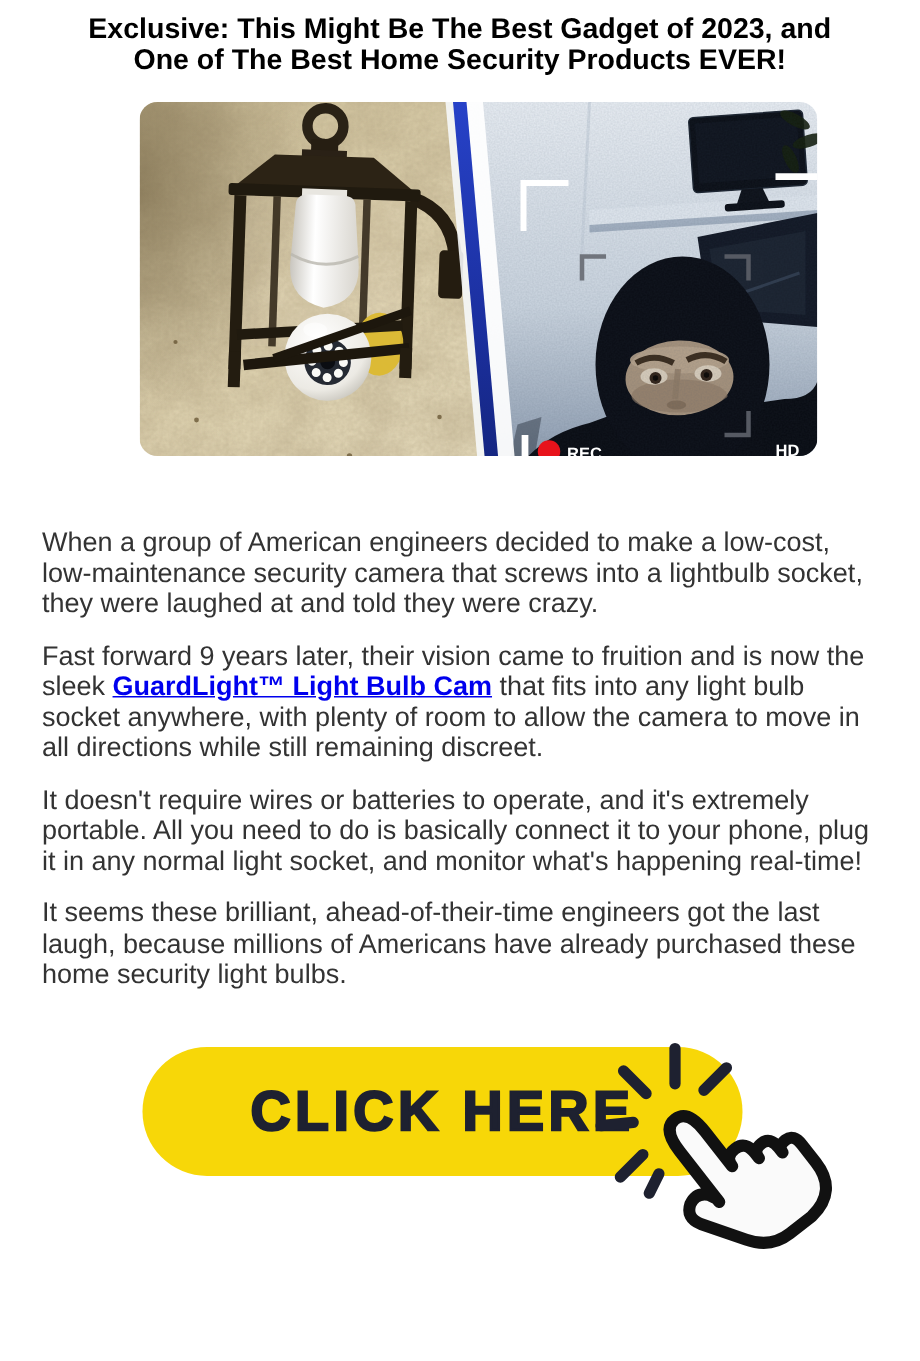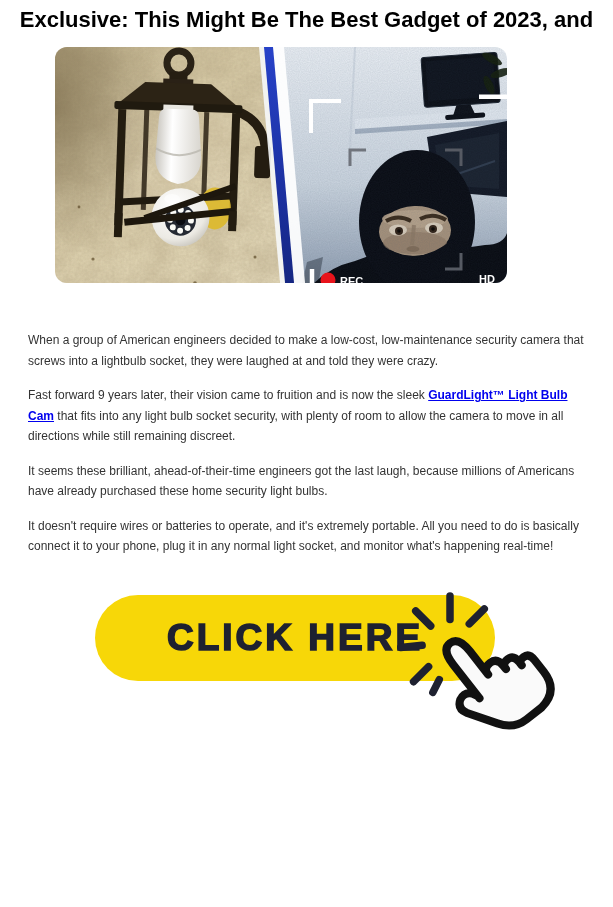--- a/index.html
+++ b/index.html
@@ -7,38 +7,38 @@
   body {
     width: 613px; height: 907px; overflow: hidden;
     font-family: "Liberation Sans", sans-serif;
     color: #333;
   }
   .page { width: 613px; position: relative; }
 
   h1.headline {
     margin-top: 9px;
     text-align: center;
-    font-size: 22px;
+    font-size: 19px;
     line-height: 21px;
     font-weight: 700;
     color: #000;
   }
 
   .hero {
     width: 452px; height: 236px;
-    margin: 17px 0 0 55px;
+    margin: 17px 0 0 93px;
     border-radius: 12px;
     overflow: hidden;
     position: relative;
   }
   .hero svg { display: block; }
 
   .article { margin: 47px 28px 0 28px; }
   .article p {
-    font-size: 12px;
+    font-size: 18px;
     line-height: 20.5px;
     margin-bottom: 14px;
     color: #333;
   }
   a.link {
     color: #0000ee;
     font-weight: 700;
     text-decoration: underline;
   }
 
@@ -71,20 +71,21 @@
     pointer-events: none;
   }
 </style>
 </head>
 <body>
 
 <div class="page">
 
   <h1 class="headline">
     <span>Exclusive: This Might Be The Best Gadget of 2023, and</span><br>
+    <span>One of The Best Home Security Products EVER!</span>
   </h1>
 
   <div class="hero">
     <svg width="452" height="303" viewBox="0 0 452 303">
       <defs>
         <linearGradient id="stuccoLg" x1="0" y1="0" x2="1" y2="1">
           <stop offset="0" stop-color="#cbbd97"></stop>
             <stop offset="0.4" stop-color="#ddd1af"></stop>
             <stop offset="1" stop-color="#e9e0c6"></stop>
         </linearGradient>
@@ -268,23 +269,23 @@
       <g>
         <polygon points="204,0 212,0 239,303 231,303" fill="#f6f8fa" opacity="0.9"></polygon>
         <polygon points="217,0 229,0 256,303 244,303" fill="#ffffff" opacity="0.92"></polygon>
         <polygon points="209,0 218,0 245,303 236,303" fill="url(#blueLg)"></polygon>
       </g>
     </svg>
   </div>
 
   <div class="article">
     <p>When a group of American engineers decided to make a low-cost, low-maintenance security camera that screws into a lightbulb socket, they were laughed at and told they were crazy.</p>
-    <p><span>Fast forward 9 years later, their vision came to fruition and is now the sleek </span><a href="#" class="link">GuardLight™ Light Bulb Cam</a><span> that fits into any light bulb socket security, with plenty of room to allow the camera to move in all directions while still remaining discreet.</span></p>
+    <p><span>Fast forward 9 years later, their vision came to fruition and is now the sleek </span><a href="#" class="link">GuardLight™ Light Bulb Cam</a><span> that fits into any light bulb socket anywhere, with plenty of room to allow the camera to move in all directions while still remaining discreet.</span></p>
+    <p>It doesn't require wires or batteries to operate, and it's extremely portable. All you need to do is basically connect it to your phone, plug it in any normal light socket, and monitor what's happening real-time!</p>
     <p>It seems these brilliant, ahead-of-their-time engineers got the last laugh, because millions of Americans have already purchased these home security light bulbs.</p>
-    <p>It doesn't require wires or batteries to operate, and it's extremely portable. All you need to do is basically connect it to your phone, plug it in any normal light socket, and monitor what's happening real-time!</p>
   </div>
 
   <div class="cta-wrap">
     <a href="#" class="cta-button"><span>CLICK HERE</span></a>
     <svg class="click-hand" viewBox="0 0 140 140">
       <g stroke="#1e2130" stroke-width="7" stroke-linecap="round">
         <line x1="70" y1="36" x2="70" y2="14"></line>
         <line x1="52" y1="42" x2="38" y2="28"></line>
         <line x1="88" y1="40" x2="102" y2="26"></line>
         <line x1="44" y1="60" x2="24" y2="62"></line>

